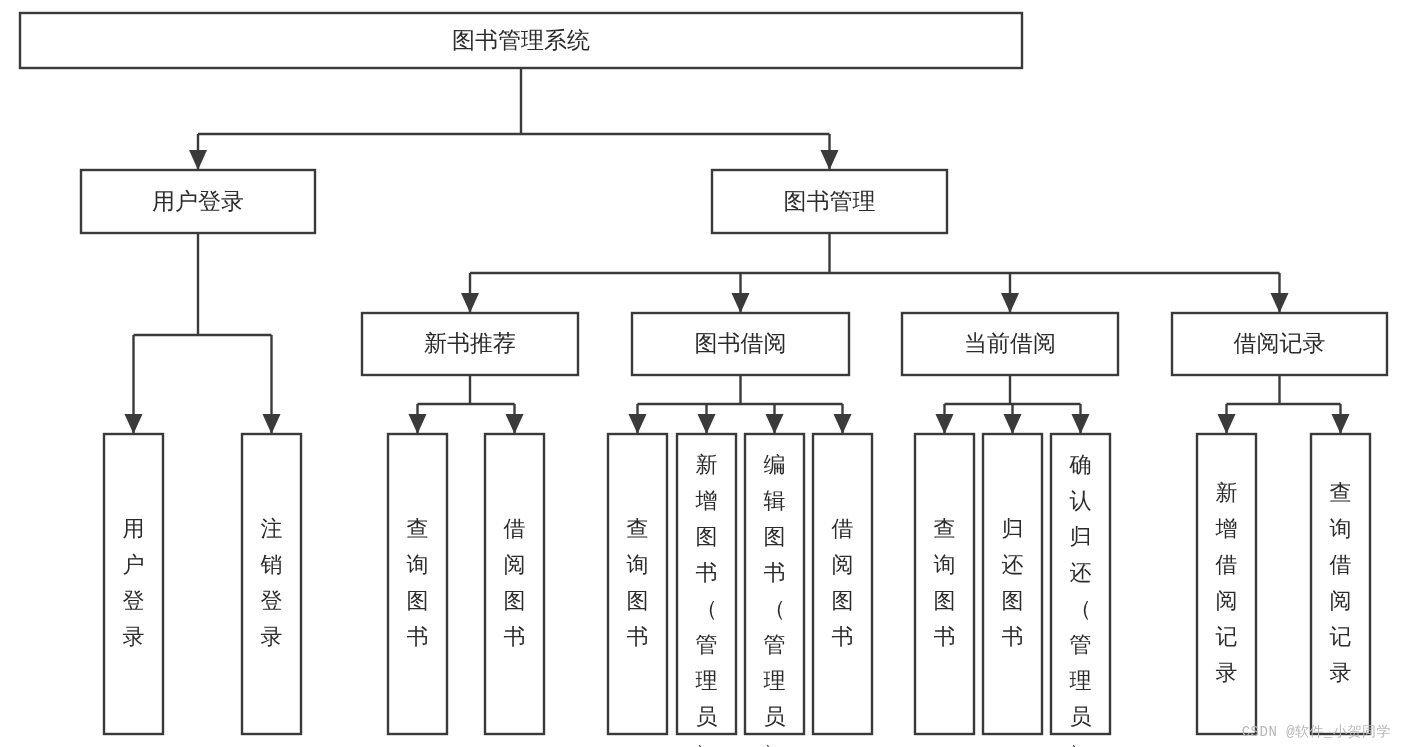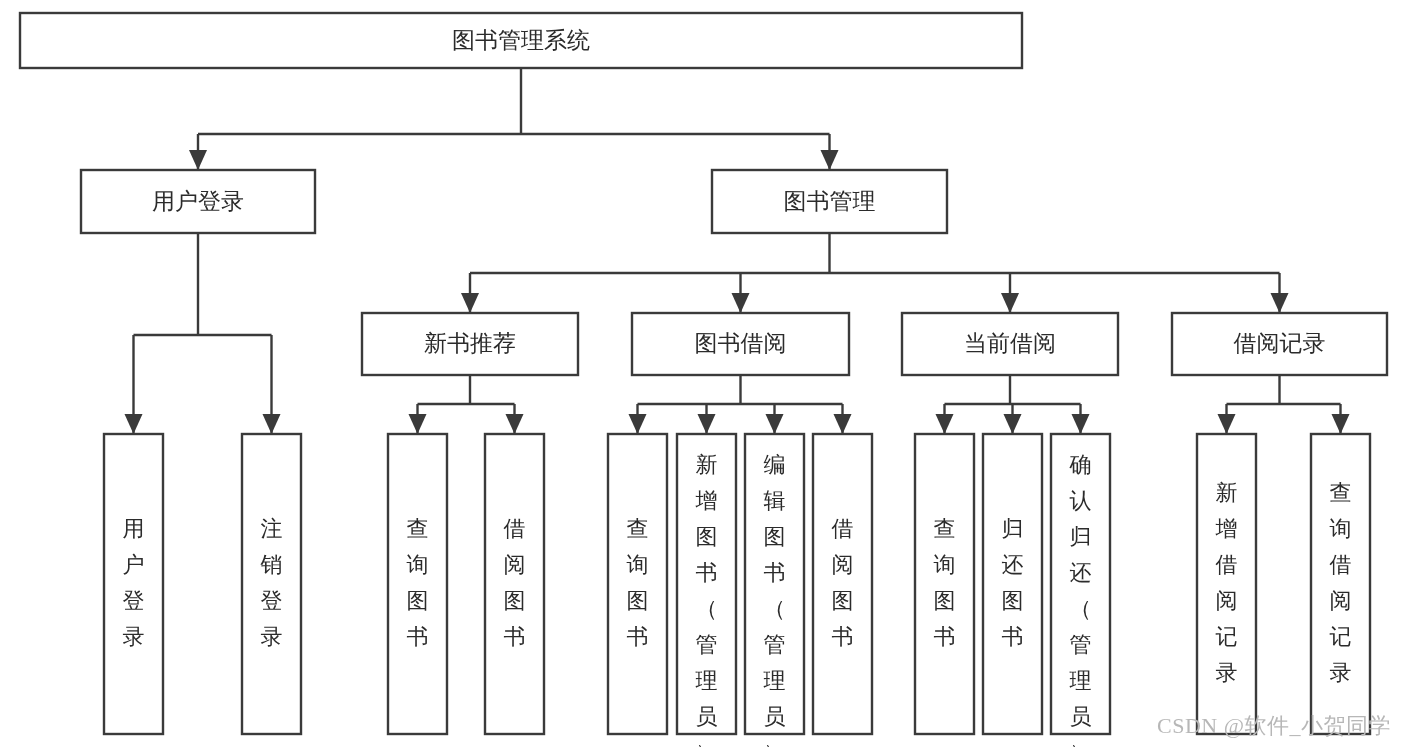--- a/index.html
+++ b/index.html
@@ -52,22 +52,22 @@
     stroke-linecap: butt;
   }
   .arrow-head {
     fill: #3a3a3a;
     stroke: none;
   }
   .watermark {
     position: absolute;
     right: 14px;
     bottom: 6px;
-    font-family: Liberation Serif, serif;
-    font-size: 22px;
+    font-family: Liberation Mono, monospace;
+    font-size: 14px;
     color: #b7b7b7;
     letter-spacing: 0.5px;
     white-space: nowrap;
     user-select: none;
     margin-top: 40px;
   }
 </style>
 </head>
 <body>
 

